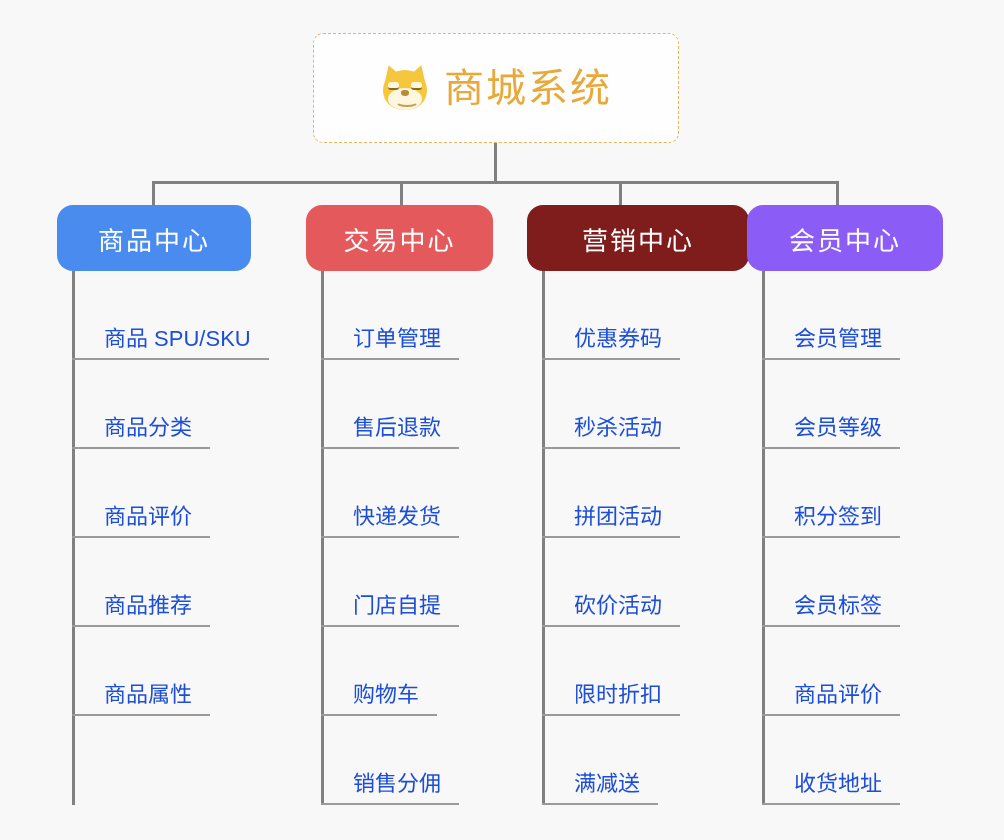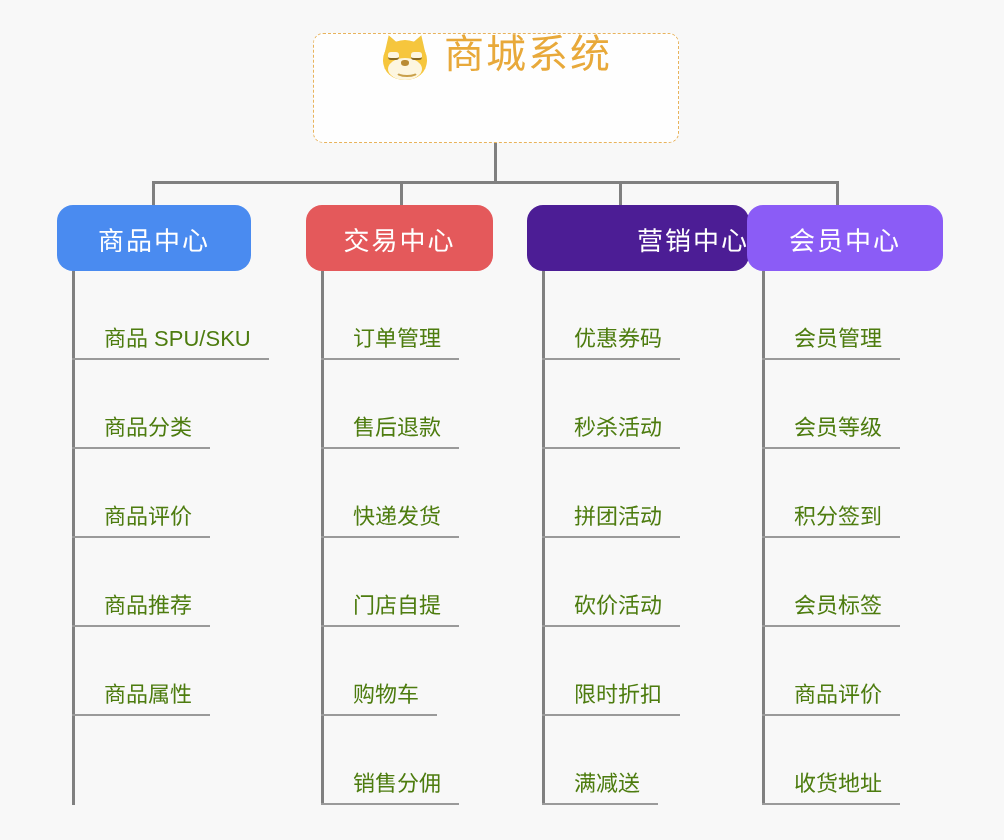--- a/index.html
+++ b/index.html
@@ -26,20 +26,21 @@
     position: absolute;
     left: 313px;
     top: 33px;
     width: 366px;
     height: 110px;
     box-sizing: border-box;
     background: #fefefe;
     border: 1px dashed #e8b35c;
     border-radius: 10px;
     display: flex;
+    align-items: center;
     justify-content: center;
     gap: 14px;
   }
   .root-title {
     font-size: 40px;
     color: #e8a93a;
     letter-spacing: 2px;
     line-height: 1;
     white-space: nowrap;
   }
@@ -157,21 +158,21 @@
     align-items: flex-end;
     padding-left: 15px;
     box-sizing: border-box;
   }
   .leaf-inner {
     position: relative;
     display: inline-block;
     padding: 0 18px 6px 32px;
     border-bottom: 2px solid #9a9a9a;
     font-size: 22px;
-    color: #4d7c0f;
+    color: #1d4ed8;
     white-space: nowrap;
     line-height: 1.2;
   }
 </style>
 </head>
 <body style="background: rgb(248, 248, 248);">
 
 <div id="chart">
 
   <div class="root-node" style="border-color: rgb(232, 179, 92);">
@@ -240,21 +241,21 @@
       <div class="leaf">
         <span class="leaf-inner">购物车</span>
       </div>
       <div class="leaf">
         <span class="leaf-inner">销售分佣</span>
       </div>
     </div>
   </div>
 
   <div class="column" style="left:527px; width:186px;">
-    <div class="cat-header" style="width: 222px; background: #4c1d95; justify-content: flex-end;">
+    <div class="cat-header" style="width: 222px; background: #7f1d1d;">
       <span>营销中心</span>
     </div>
     <div class="leaf-list">
       <div class="spine" style="height: 534px; background: rgb(128, 128, 128);"></div>
       <div class="leaf">
         <span class="leaf-inner">优惠券码</span>
       </div>
       <div class="leaf">
         <span class="leaf-inner">秒杀活动</span>
       </div>

